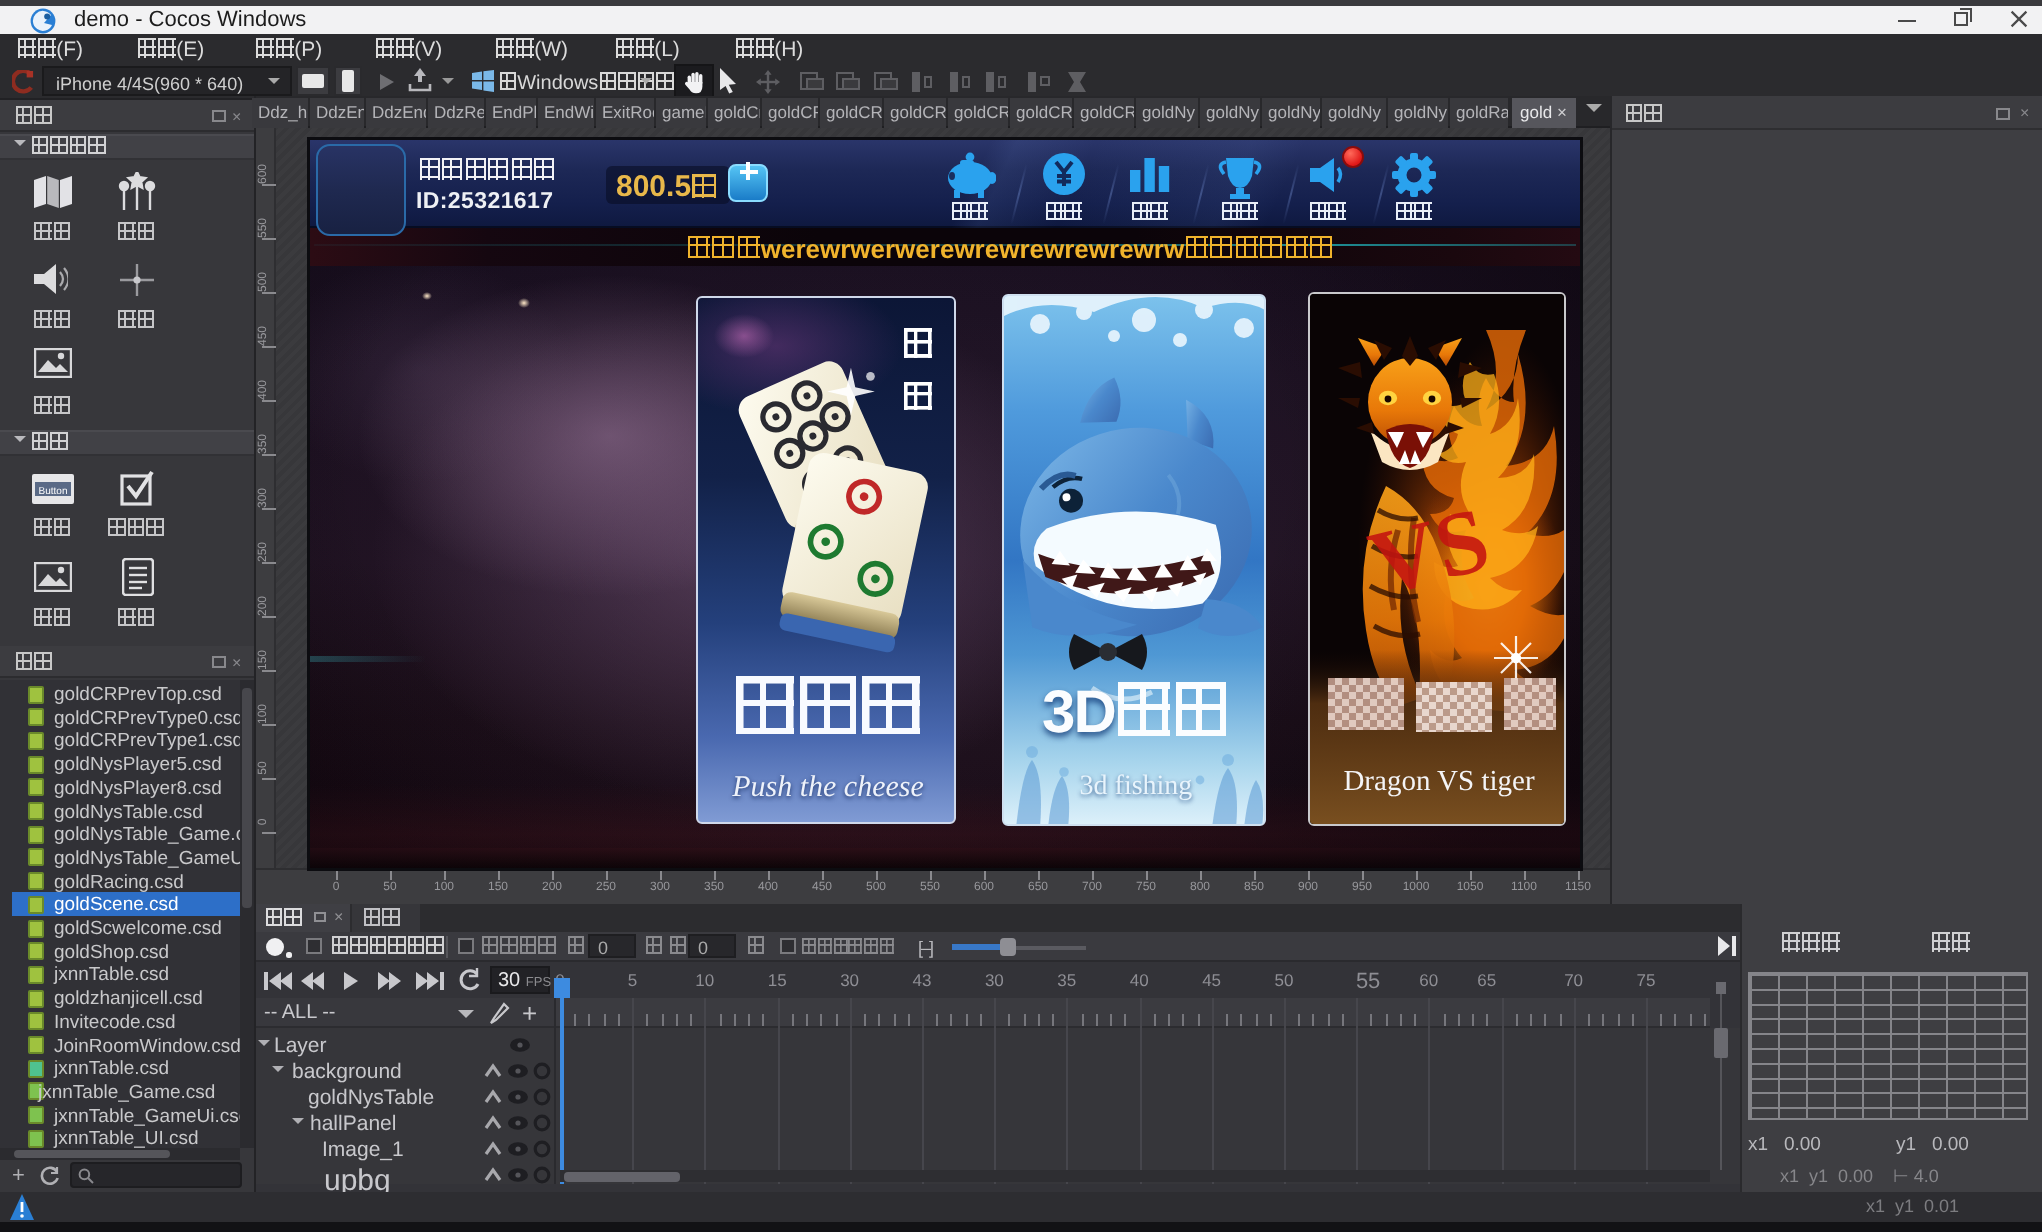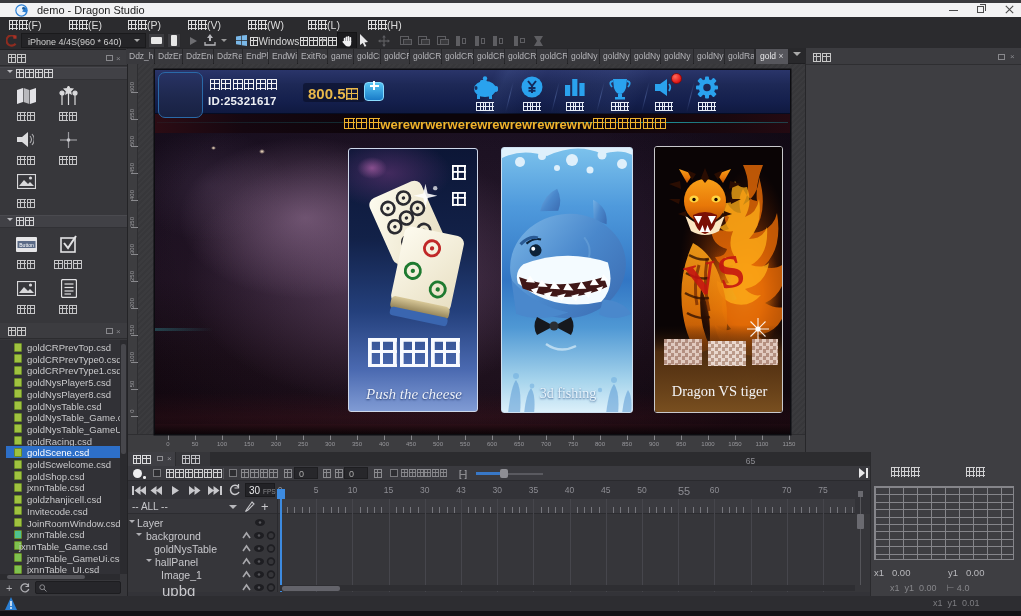--- a/index.html
+++ b/index.html
@@ -13,21 +13,21 @@
  linear-gradient(currentColor,currentColor) 47% 0/12% 100% no-repeat,
  linear-gradient(currentColor,currentColor) 100% 0/13% 100% no-repeat;}
 </style></head><body>
 <div class="a" style="left:0;top:0;width:1021px;height:3px;background:#3a3a3d"></div>
 <div class="a" style="left:0;top:3px;width:1021px;height:14px;background:#f2f2f3"></div>
 <svg class="a" style="left:15px;top:4px" width="13" height="13" viewBox="0 0 13 13">
 <circle cx="6.5" cy="6.5" r="6.2" fill="#2a7fd4"></circle>
     <path d="M10.5 3.5 A5 5 0 1 0 11 8.5 L7 7.5 Z" fill="#fff" opacity=".9"></path>
     <circle cx="8.6" cy="4.2" r="1.5" fill="#1b5ea0"></circle>
   </svg>
-<div class="a" style="left:37px;top:4px;font-size:11px;color:#1c1c1c">demo - Dragon Studio</div>
+<div class="a" style="left:37px;top:4px;font-size:11px;color:#1c1c1c">demo - Cocos Windows</div>
 <div class="a" style="left:949px;top:9.5px;width:9px;height:1px;background:#4a4a4a"></div>
 <div class="a" style="left:977px;top:6px;width:7px;height:7px;border:1px solid #4a4a4a"></div>
 <div class="a" style="left:979.5px;top:4px;width:6.5px;height:6.5px;border:1px solid #4a4a4a;border-bottom:0;border-left:0"></div>
 <svg class="a" style="left:1005px;top:5px" width="9" height="9" viewBox="0 0 9 9">
     <path d="M.8 .8 L8.2 8.2 M8.2 .8 L.8 8.2" stroke="#4a4a4a" stroke-width="1.1"></path>
   </svg>
 <div class="a" style="left:0;top:17px;width:1021px;height:14px;background:#2b2b2e"></div>
 <div class="a" style="left:8px;top:19px;font-size:10.5px;color:#dcdcdc"><i class="z"></i><i class="z"></i>(F)</div>
 <div class="a" style="left:68px;top:19px;font-size:10.5px;color:#dcdcdc"><i class="z"></i><i class="z"></i>(E)</div>
 <div class="a" style="left:127px;top:19px;font-size:10.5px;color:#dcdcdc"><i class="z"></i><i class="z"></i>(P)</div>
@@ -581,20 +581,21 @@
  <path d="M-44 -28 q10 -8 18 -4" stroke="#2a5a94" stroke-width="3" fill="none"></path>
  <path d="M20 -26 q6 10 2 20" stroke="#6aa4d8" stroke-width="2" fill="none" opacity=".6"></path>
 </g>
 <g transform="translate(52,178)">
  <path d="M0 0 L-17 -9 Q-22 0 -17 9 Z" fill="#16181d"></path>
  <path d="M0 0 L17 -9 Q22 0 17 9 Z" fill="#16181d"></path>
  <circle cx="0" cy="0" r="4.5" fill="#2a2d33"></circle>
 </g>
 <path d="M44 196 q14 10 30 2" stroke="#d8ecf8" stroke-width="2.5" fill="none" opacity=".7"></path>
 </svg>
+<div class="a" style="left:0;top:192px;width:132px;text-align:center;font-size:30px;font-weight:bold;color:#fbfdff;text-shadow:0 2px 3px rgba(20,60,120,.85);letter-spacing:-1px">3D<i class="z"></i><i class="z"></i></div>
 <div class="a" style="left:0;top:238px;width:132px;text-align:center;font-size:14px;color:#e8f4fc;font-family:'Liberation Serif',serif;text-shadow:0 1px 2px rgba(20,60,120,.8)">3d fishing</div>
 </div>
 <div class="a" style="left:654px;top:146px;width:129px;height:267px;border-radius:3px;border:1px solid #c9c9cc;overflow:hidden;background:#0a0405">
 <svg class="a" style="left:0;top:0" width="129" height="267" viewBox="0 0 129 267">
 <defs>
  <radialGradient id="fg1" cx=".5" cy=".5" r=".5">
           <stop offset="0" stop-color="#ffc440"></stop>
           <stop offset=".5" stop-color="#f08008"></stop>
           <stop offset="1" stop-color="#a03a02" stop-opacity="0"></stop>
         </radialGradient>
@@ -723,21 +724,21 @@
 <div class="a" style="left:376.6px;top:485px;width:24px;text-align:center;font-size:8.5px;color:#8e8e94">15</div>
 <div class="a" style="left:412.8px;top:485px;width:24px;text-align:center;font-size:8.5px;color:#8e8e94">30</div>
 <div class="a" style="left:449.0px;top:485px;width:24px;text-align:center;font-size:8.5px;color:#8e8e94">43</div>
 <div class="a" style="left:485.20000000000005px;top:485px;width:24px;text-align:center;font-size:8.5px;color:#8e8e94">30</div>
 <div class="a" style="left:521.4000000000001px;top:485px;width:24px;text-align:center;font-size:8.5px;color:#8e8e94">35</div>
 <div class="a" style="left:557.6px;top:485px;width:24px;text-align:center;font-size:8.5px;color:#8e8e94">40</div>
 <div class="a" style="left:593.8px;top:485px;width:24px;text-align:center;font-size:8.5px;color:#8e8e94">45</div>
 <div class="a" style="left:630.0px;top:485px;width:24px;text-align:center;font-size:8.5px;color:#8e8e94">50</div>
 <div class="a" style="left:666.2px;top:485px;width:24px;text-align:right;font-size:11px;color:#8e8e94">55</div>
 <div class="a" style="left:702.4000000000001px;top:485px;width:24px;text-align:center;font-size:8.5px;color:#8e8e94">60</div>
-<div class="a" style="left:738.6px;top:456px;width:24px;text-align:center;font-size:8.5px;color:#8e8e94">65</div>
+<div class="a" style="left:738.6px;top:485px;width:24px;text-align:left;font-size:8.5px;color:#8e8e94">65</div>
 <div class="a" style="left:774.8000000000001px;top:485px;width:24px;text-align:center;font-size:8.5px;color:#8e8e94">70</div>
 <div class="a" style="left:811.0px;top:485px;width:24px;text-align:center;font-size:8.5px;color:#8e8e94">75</div>
 <div class="a" style="left:128px;top:499px;width:149px;height:15px;background:#38383d;border-bottom:1px solid #2c2c30"></div>
 <div class="a" style="left:132px;top:501px;font-size:10px;color:#c8c8cc">-- ALL --</div>
 <div class="a" style="left:229px;top:505px;width:0;height:0;border:4px solid transparent;border-top-color:#b8b8bc"></div>
 <svg class="a" style="left:245px;top:501px" width="10" height="11" viewBox="0 0 10 11">
     <path d="M7 1 L9 3 L3 9 L0.5 10.5 L2 8 Z" fill="none" stroke="#c8c8cc" stroke-width="1.1"></path>
   </svg>
 <div class="a" style="left:261px;top:499px;font-size:13px;color:#c8c8cc">+</div>
 <div class="a" style="left:278px;top:499px;width:577px;height:15px;background:#3b3b40;border-bottom:1px solid #2c2c30"></div>

